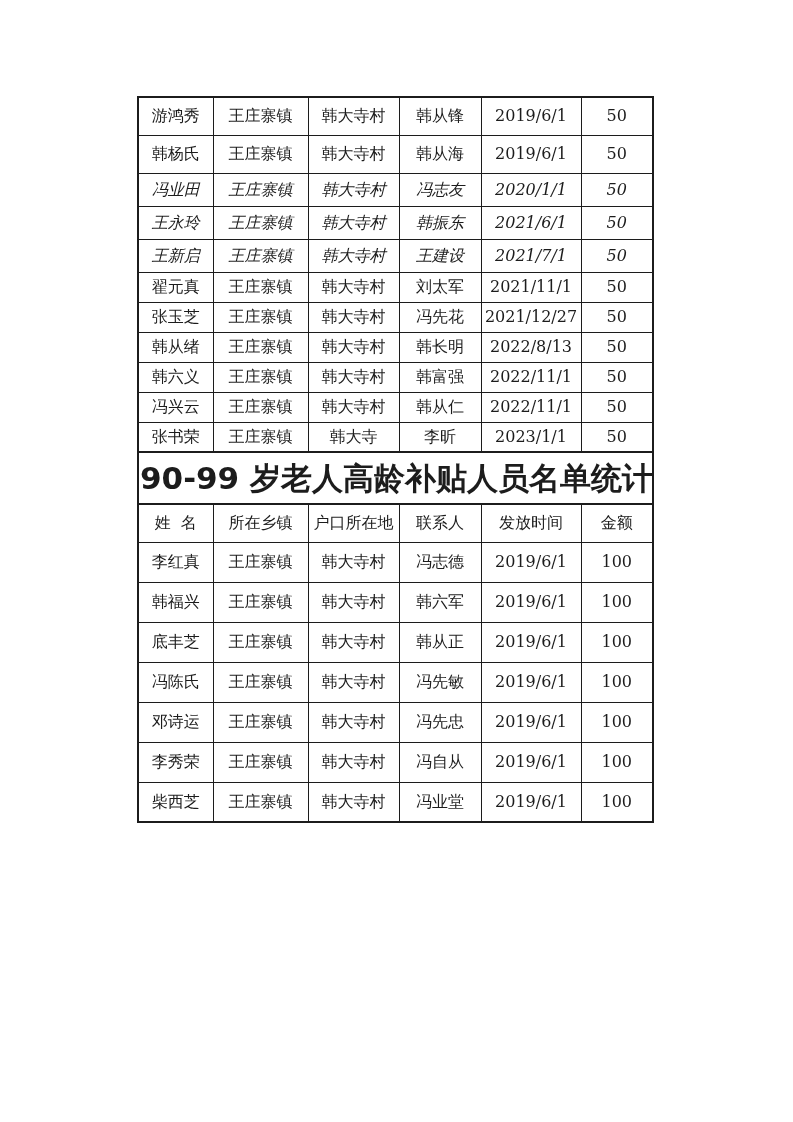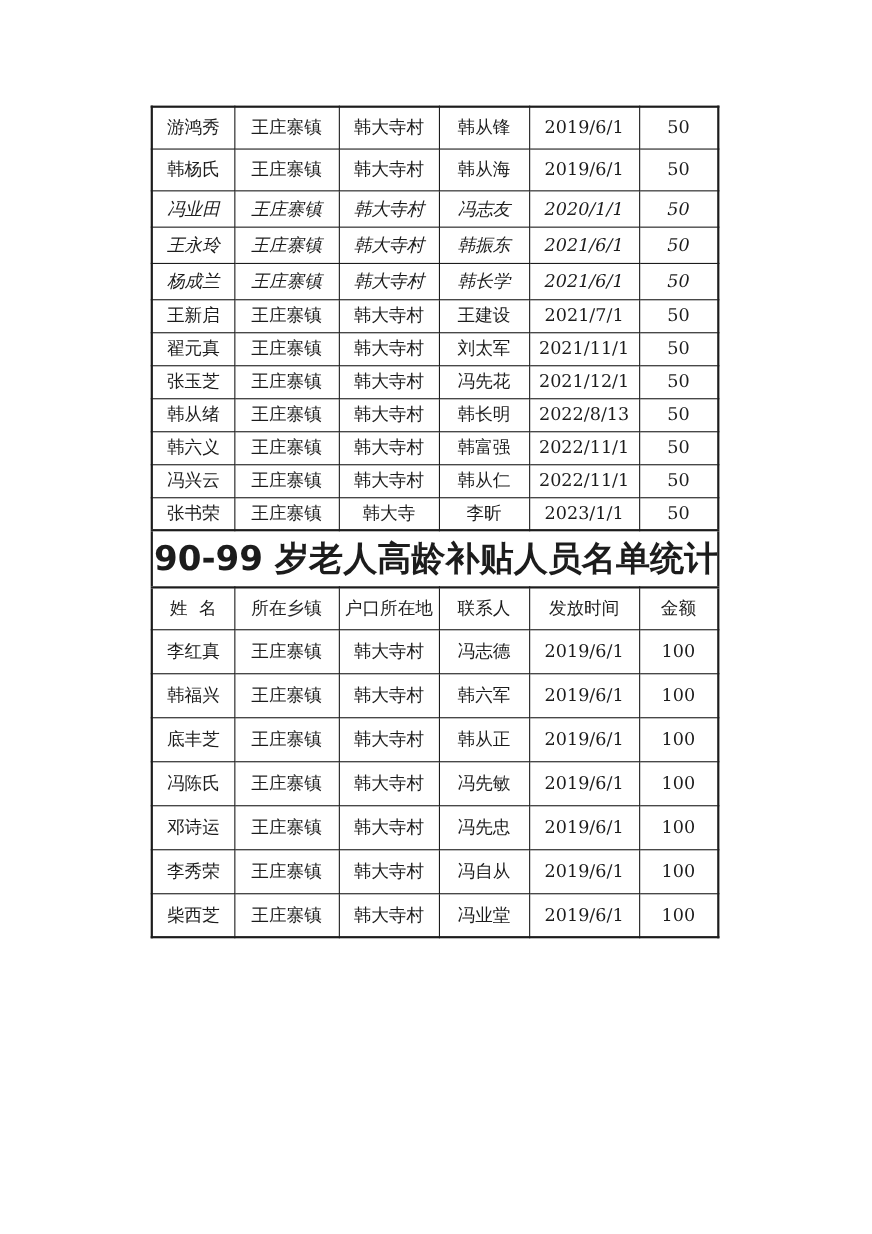--- a/index.html
+++ b/index.html
@@ -100,49 +100,41 @@
         </tr>
         <tr>
           <td>王永玲</td>
           <td>王庄寨镇</td>
           <td>韩大寺村</td>
           <td>韩振东</td>
           <td>2021/6/1</td>
           <td>50</td>
         </tr>
         <tr>
-          <td>杨成兰</td>
-          <td>王庄寨镇</td>
-          <td>韩大寺村</td>
-          <td>韩长学</td>
-          <td>2021/6/1</td>
-          <td>50</td>
-        </tr>
-        <tr>
           <td>王新启</td>
           <td>王庄寨镇</td>
           <td>韩大寺村</td>
           <td>王建设</td>
           <td>2021/7/1</td>
           <td>50</td>
         </tr>
         <tr>
           <td>翟元真</td>
           <td>王庄寨镇</td>
           <td>韩大寺村</td>
           <td>刘太军</td>
           <td>2021/11/1</td>
           <td>50</td>
         </tr>
         <tr>
           <td>张玉芝</td>
           <td>王庄寨镇</td>
           <td>韩大寺村</td>
           <td>冯先花</td>
-          <td>2021/12/1</td>
+          <td>2021/12/27</td>
           <td>50</td>
         </tr>
         <tr>
           <td>韩从绪</td>
           <td>王庄寨镇</td>
           <td>韩大寺村</td>
           <td>韩长明</td>
           <td>2022/8/13</td>
           <td>50</td>
         </tr>

